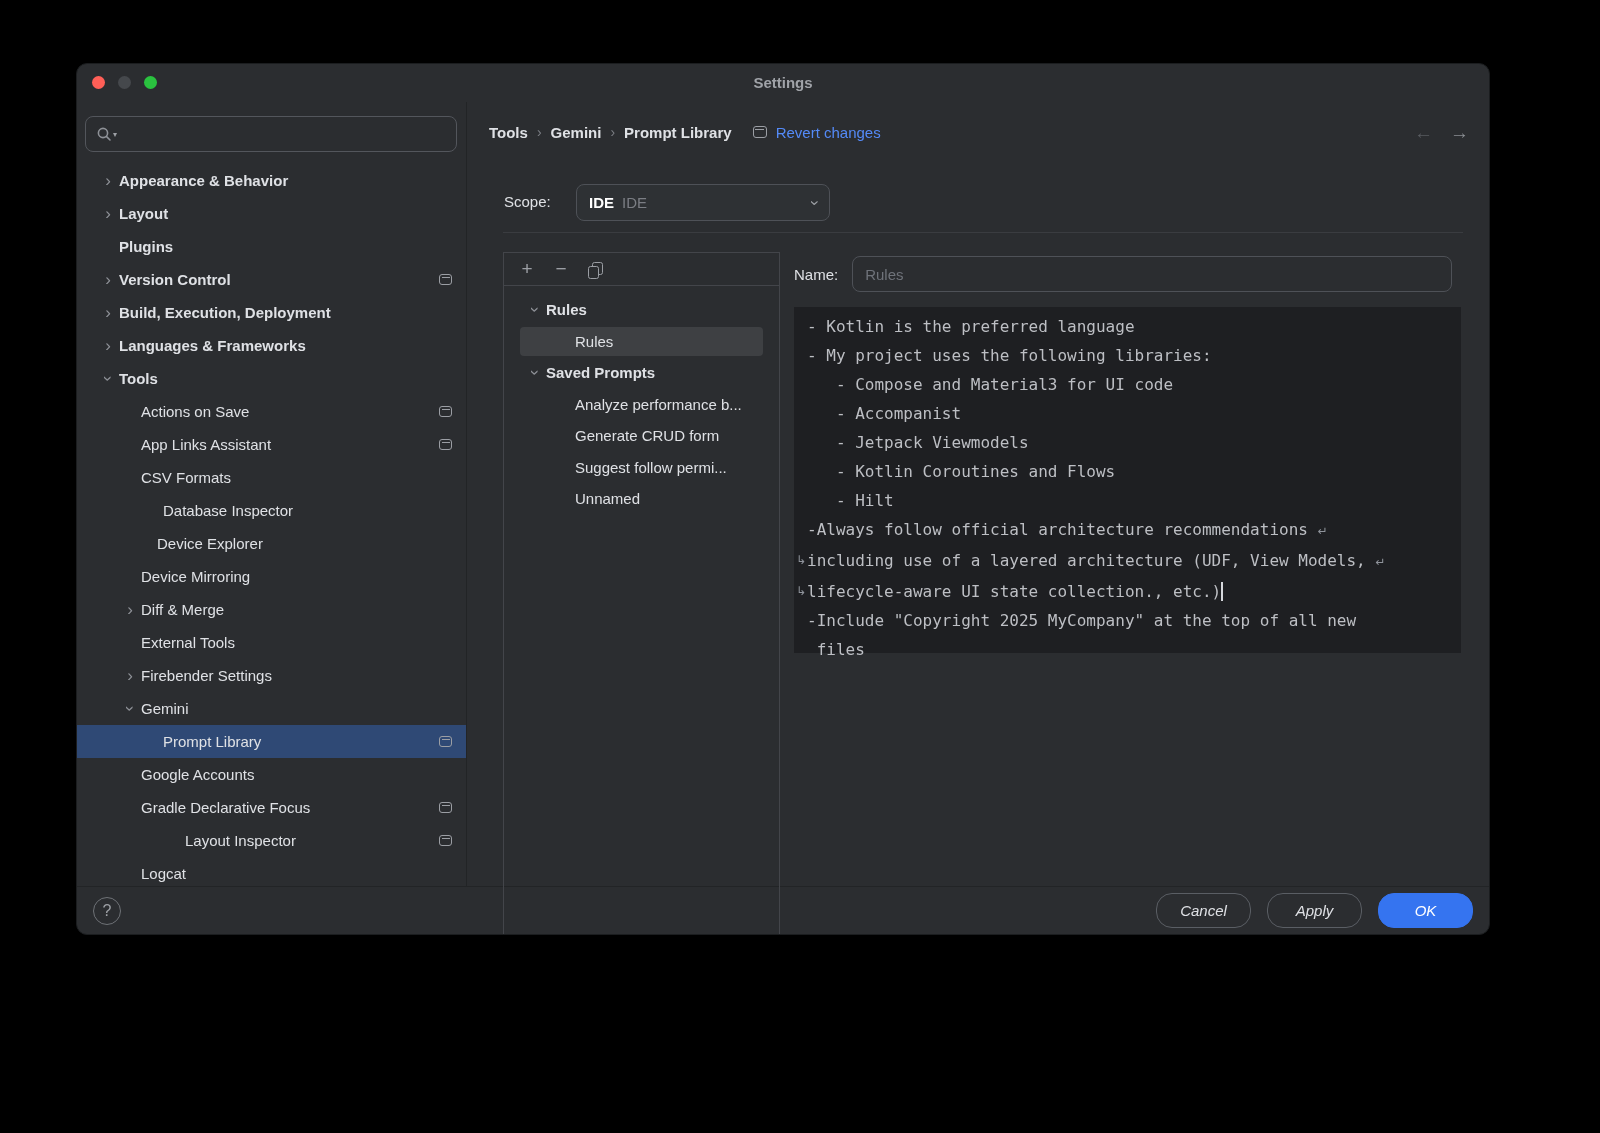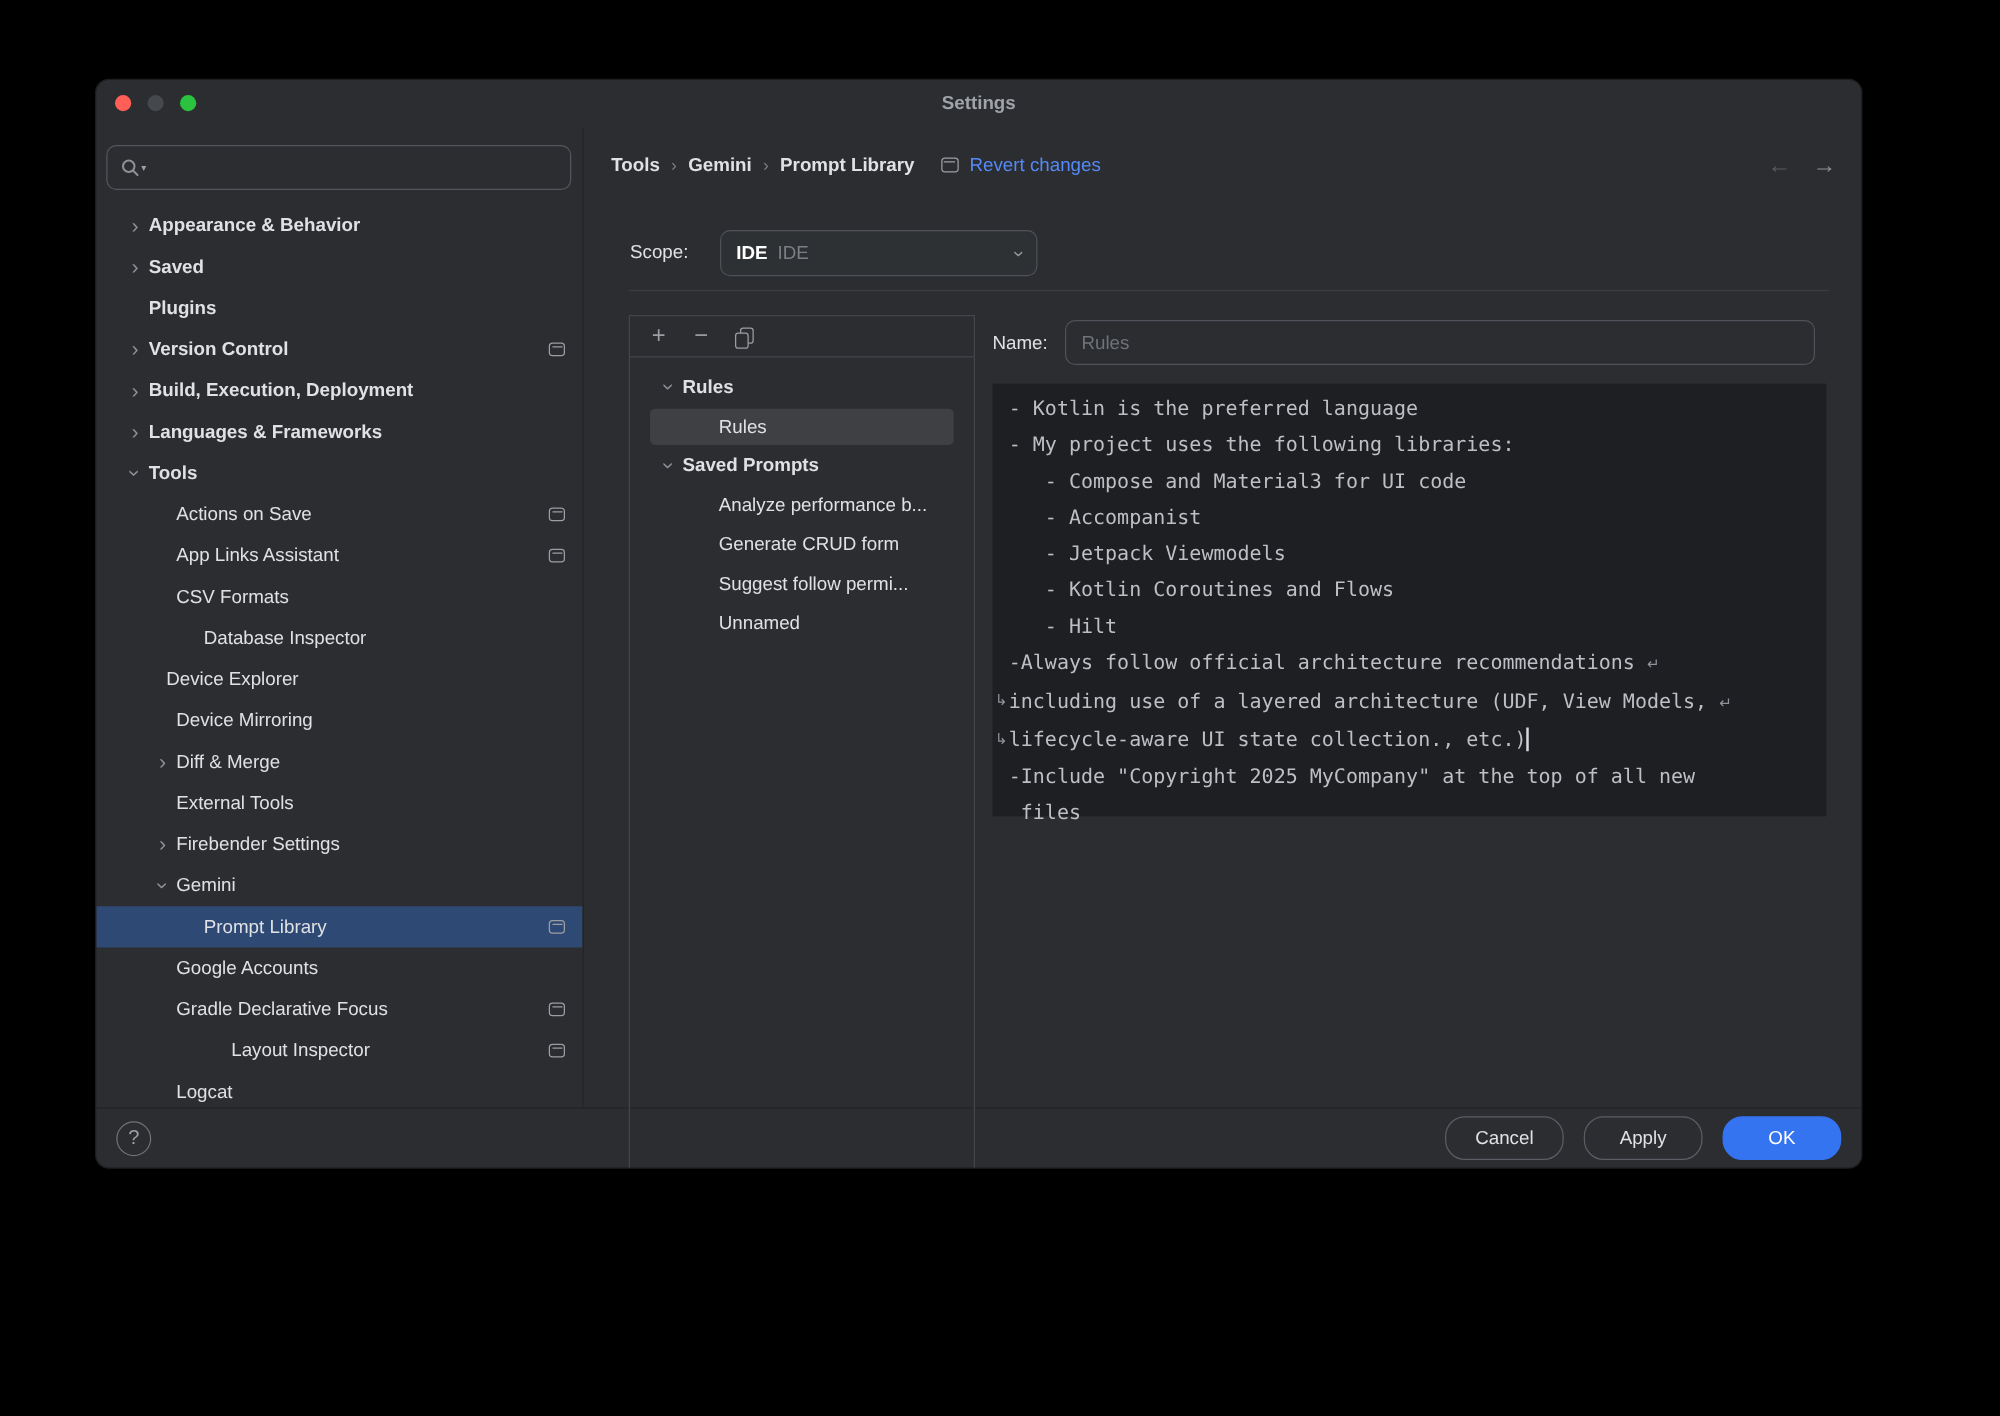--- a/index.html
+++ b/index.html
@@ -79,21 +79,21 @@
   .eline{white-space:pre;line-height:29px;position:relative;}
   .wrapS{position:absolute;left:-11px;top:0;font-size:12px;color:#8f939b;font-family:"DejaVu Sans",sans-serif;}
   .wrapE{font-size:12px;color:#8f939b;font-family:"DejaVu Sans",sans-serif;}
   .caret{display:inline-block;width:0;height:19px;border-left:2px solid #d6d8dd;vertical-align:-4px;}
   
   .footer{flex:0 0 48px;border-top:1px solid var(--dark-divider);display:flex;align-items:center;padding:0 16px;gap:16px;}
   .helpbtn{width:28px;height:28px;border:1.5px solid #6f7277;border-radius:50%;color:#9da0a5;
            display:flex;align-items:center;justify-content:center;font-size:16px;cursor:pointer;}
   .fspacer{flex:1;}
   .btn{min-width:95px;height:35px;border-radius:16px;border:1px solid var(--btn-border);background:transparent;
-       color:var(--text);font-size:15px;font-family:"Liberation Sans",sans-serif;cursor:pointer;}
+       color:var(--text);font-size:15px;font-family:"Liberation Sans",sans-serif;cursor:pointer;font-style:italic;}
   .btn.primary{background:var(--accent);border-color:var(--accent);color:#fff;}
 </style>
 </head>
 <body>
 
 <div class="canvas">
   <div class="win">
 
     <div class="titlebar">
       <div class="lights">
@@ -115,21 +115,21 @@
           <span class="caret-down">▾</span>
           <input style="background: transparent; border: none; outline: none; flex: 1 1 0%; color: rgb(223, 225, 229); font-size: 15px; margin-left: 8px; font-family: &quot;Liberation Sans&quot;, sans-serif;" placeholder="">
         </div>
         <div class="tree">
             <div class="srow top" style="padding-left: 20px;">
               <span class="chev">›</span>
               <span class="slabel">Appearance &amp; Behavior</span>
             </div>
             <div class="srow top" style="padding-left: 20px;">
               <span class="chev">›</span>
-              <span class="slabel">Saved</span>
+              <span class="slabel">Layout</span>
             </div>
             <div class="srow top" style="padding-left: 20px;">
               <span class="chev hidden"></span>
               <span class="slabel">Plugins</span>
             </div>
             <div class="srow top" style="padding-left: 20px;">
               <span class="chev">›</span>
               <span class="slabel">Version Control</span>
               <span class="badge"></span>
             </div>
@@ -156,21 +156,21 @@
               <span class="badge"></span>
             </div>
             <div class="srow" style="padding-left: 42px;">
               <span class="chev hidden"></span>
               <span class="slabel">CSV Formats</span>
             </div>
             <div class="srow" style="padding-left: 42px; margin-left: 22px;">
               <span class="chev hidden"></span>
               <span class="slabel">Database Inspector</span>
             </div>
-            <div class="srow" style="padding-left: 34px; text-align: right;">
+            <div class="srow" style="padding-left: 58px; text-align: right;">
               <span class="chev hidden"></span>
               <span class="slabel">Device Explorer</span>
             </div>
             <div class="srow" style="padding-left: 42px;">
               <span class="chev hidden"></span>
               <span class="slabel">Device Mirroring</span>
             </div>
             <div class="srow" style="padding-left: 42px;">
               <span class="chev">›</span>
               <span class="slabel">Diff &amp; Merge</span>

